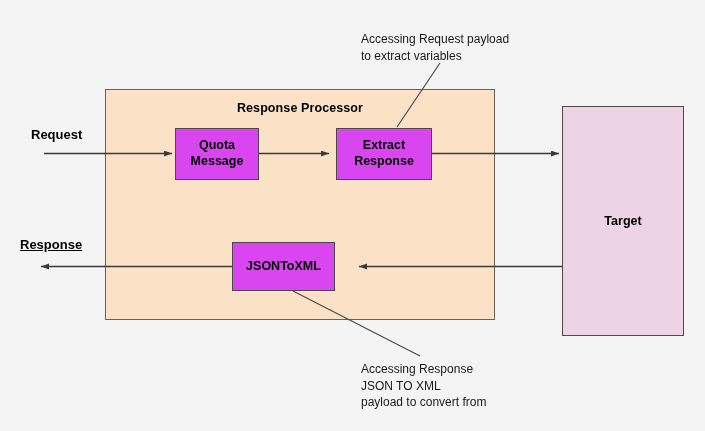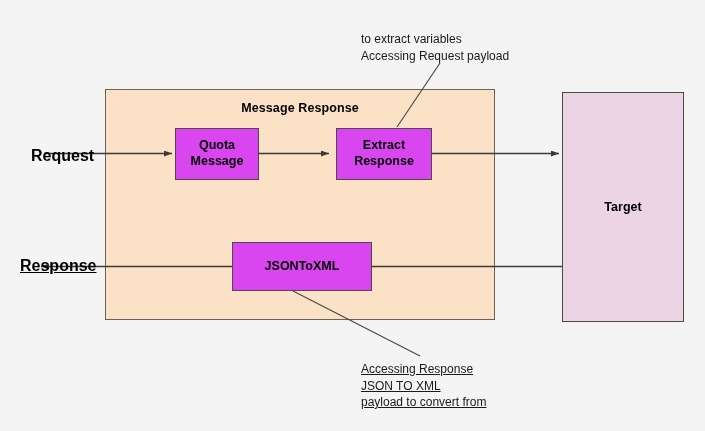--- a/index.html
+++ b/index.html
@@ -65,61 +65,60 @@
   }
   #extract-box {
     left: 336px;
     top: 128px;
     width: 96px;
     height: 52px;
   }
   #jsontoxml-box {
     left: 232px;
     top: 242px;
-    width: 140px;
+    width: 103px;
     height: 49px;
   }
   #target-box {
     left: 562px;
-    top: 92px;
+    top: 106px;
     width: 122px;
     height: 230px;
     background: #ecd4e4;
     border: 1.5px solid #4a4a4a;
     font-size: 12.5px;
     font-weight: bold;
     text-align: center;
   }
   .edge-label {
     position: absolute;
-    font-size: 16px;
+    font-size: 13px;
     font-weight: bold;
     color: #000;
     white-space: nowrap;
-    margin-top: 20px;
   }
   #request-label { left: 31px; top: 127px; }
   #response-label { left: 20px; top: 237px; text-decoration: underline; }
   .annotation {
     position: absolute;
     font-size: 12px;
     color: #1a1a1a;
     line-height: 1.38;
     white-space: nowrap;
   }
   #note-top { left: 361px; top: 31px; }
-  #note-bottom { left: 361px; top: 361px; text-decoration: underline; }
+  #note-bottom { left: 361px; top: 361px; }
 </style>
 </head>
 <body>
 
 <div id="canvas">
 
   <div class="box" id="mp-box"></div>
-  <div id="mp-title">Message Response</div>
+  <div id="mp-title">Response Processor</div>
 
   <svg class="layer" viewBox="0 0 705 431">
     <defs>
       <marker id="arrow-right" markerWidth="9" markerHeight="9" refX="8" refY="3" orient="auto" markerUnits="userSpaceOnUse">
         <path d="M0,0 L8,3 L0,6 z" fill="#3a3a3a"></path>
       </marker>
       <marker id="arrow-left" markerWidth="9" markerHeight="9" refX="8" refY="3" orient="auto" markerUnits="userSpaceOnUse">
         <path d="M0,0 L8,3 L0,6 z" fill="#3a3a3a"></path>
       </marker>
     </defs>
@@ -158,22 +157,22 @@
   </div>
 
   <div class="box" id="target-box">
     <span>Target</span>
   </div>
 
   <div class="edge-label" id="request-label">Request</div>
   <div class="edge-label" id="response-label">Response</div>
 
   <div class="annotation" id="note-top">
+    <div>Accessing Request payload</div>
     <div>to extract variables</div>
-    <div>Accessing Request payload</div>
   </div>
 
   <div class="annotation" id="note-bottom">
     <div>Accessing Response</div>
     <div>JSON TO XML</div>
     <div>payload to convert from</div>
   </div>
 
 </div>
 

